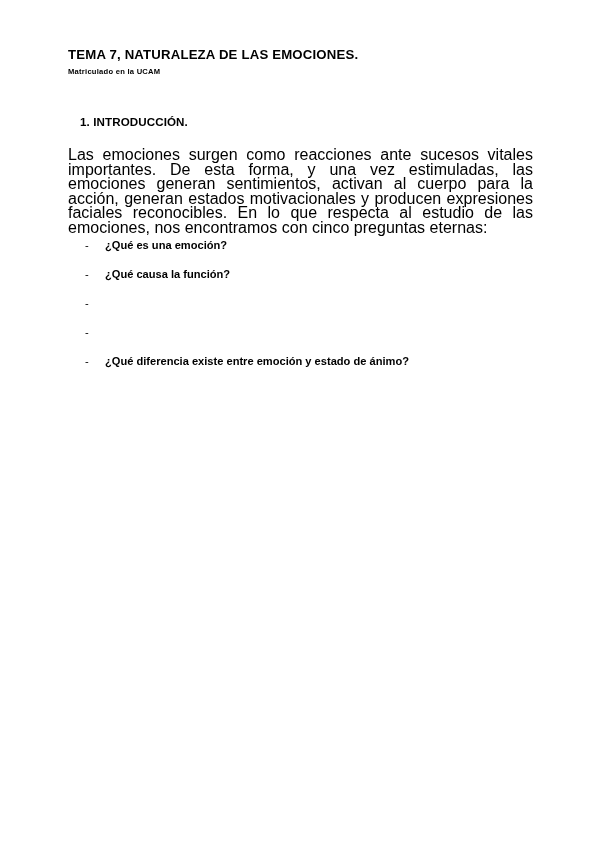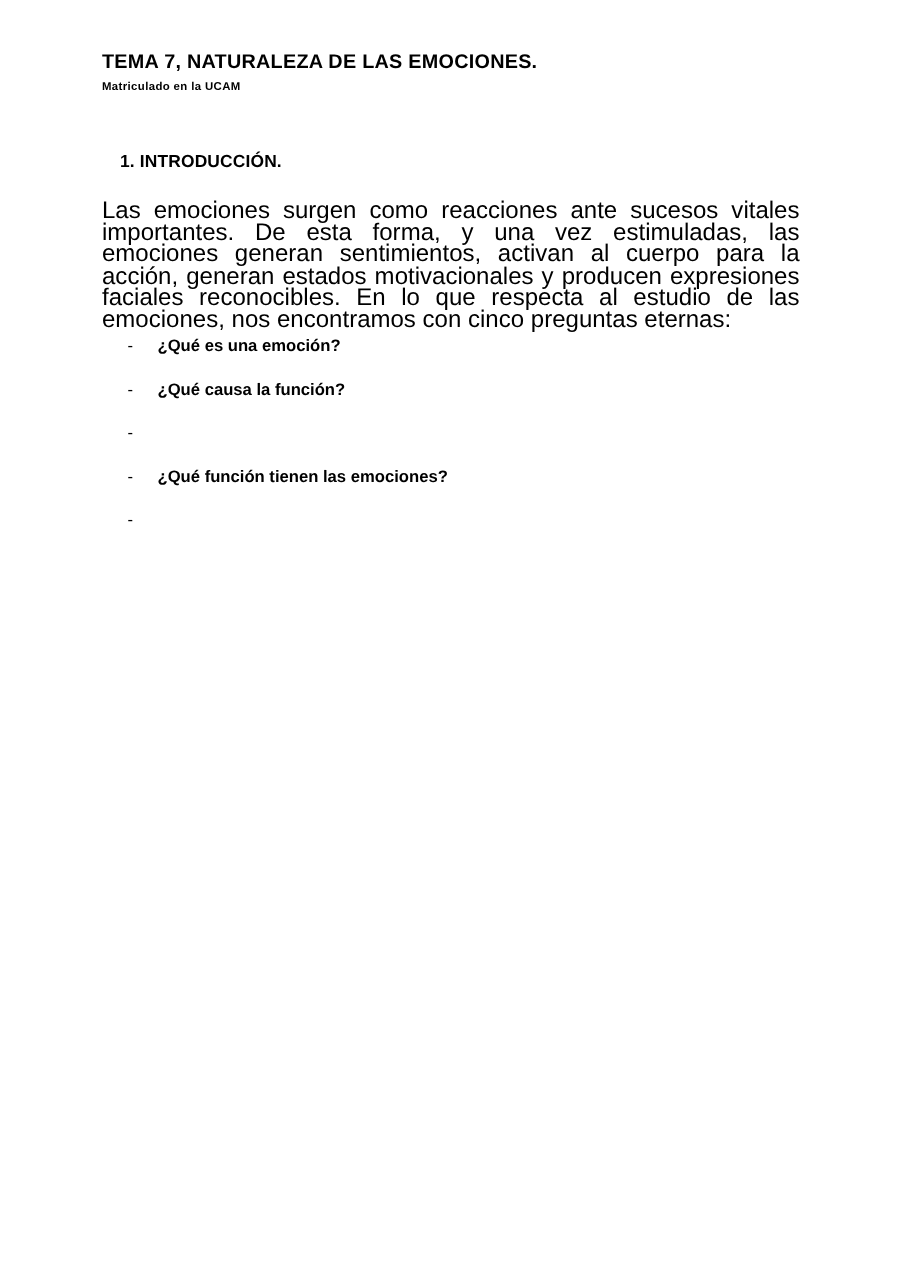--- a/index.html
+++ b/index.html
@@ -17,21 +17,21 @@
   .page {
     position: relative;
     width: 600px;
     height: 848px;
     background: #ffffff;
     overflow: hidden;
   }
   .content {
     position: absolute;
     left: 68px;
-    top: 33px;
+    top: 47px;
     width: 465px;
   }
   .doc-title {
     font-size: 13.2px;
     font-weight: bold;
     line-height: 16px;
     letter-spacing: 0.18px;
     margin: 0;
     white-space: nowrap;
   }
@@ -108,21 +108,21 @@
       </li>
       <li class="question-item">
         <span class="question-dash">-</span>
         <span class="question-text">¿Qué causa la función?</span>
       </li>
       <li class="question-item">
         <span class="question-dash">-</span>
       </li>
       <li class="question-item">
         <span class="question-dash">-</span>
-        <span class="question-text">¿Qué función tienen las emociones?</span>
       </li>
       <li class="question-item">
         <span class="question-dash">-</span>
+        <span class="question-text">¿Qué diferencia existe entre emoción y estado de ánimo?</span>
       </li>
     </ul>
 
   </div>
 </div>
 
 </body></html>

